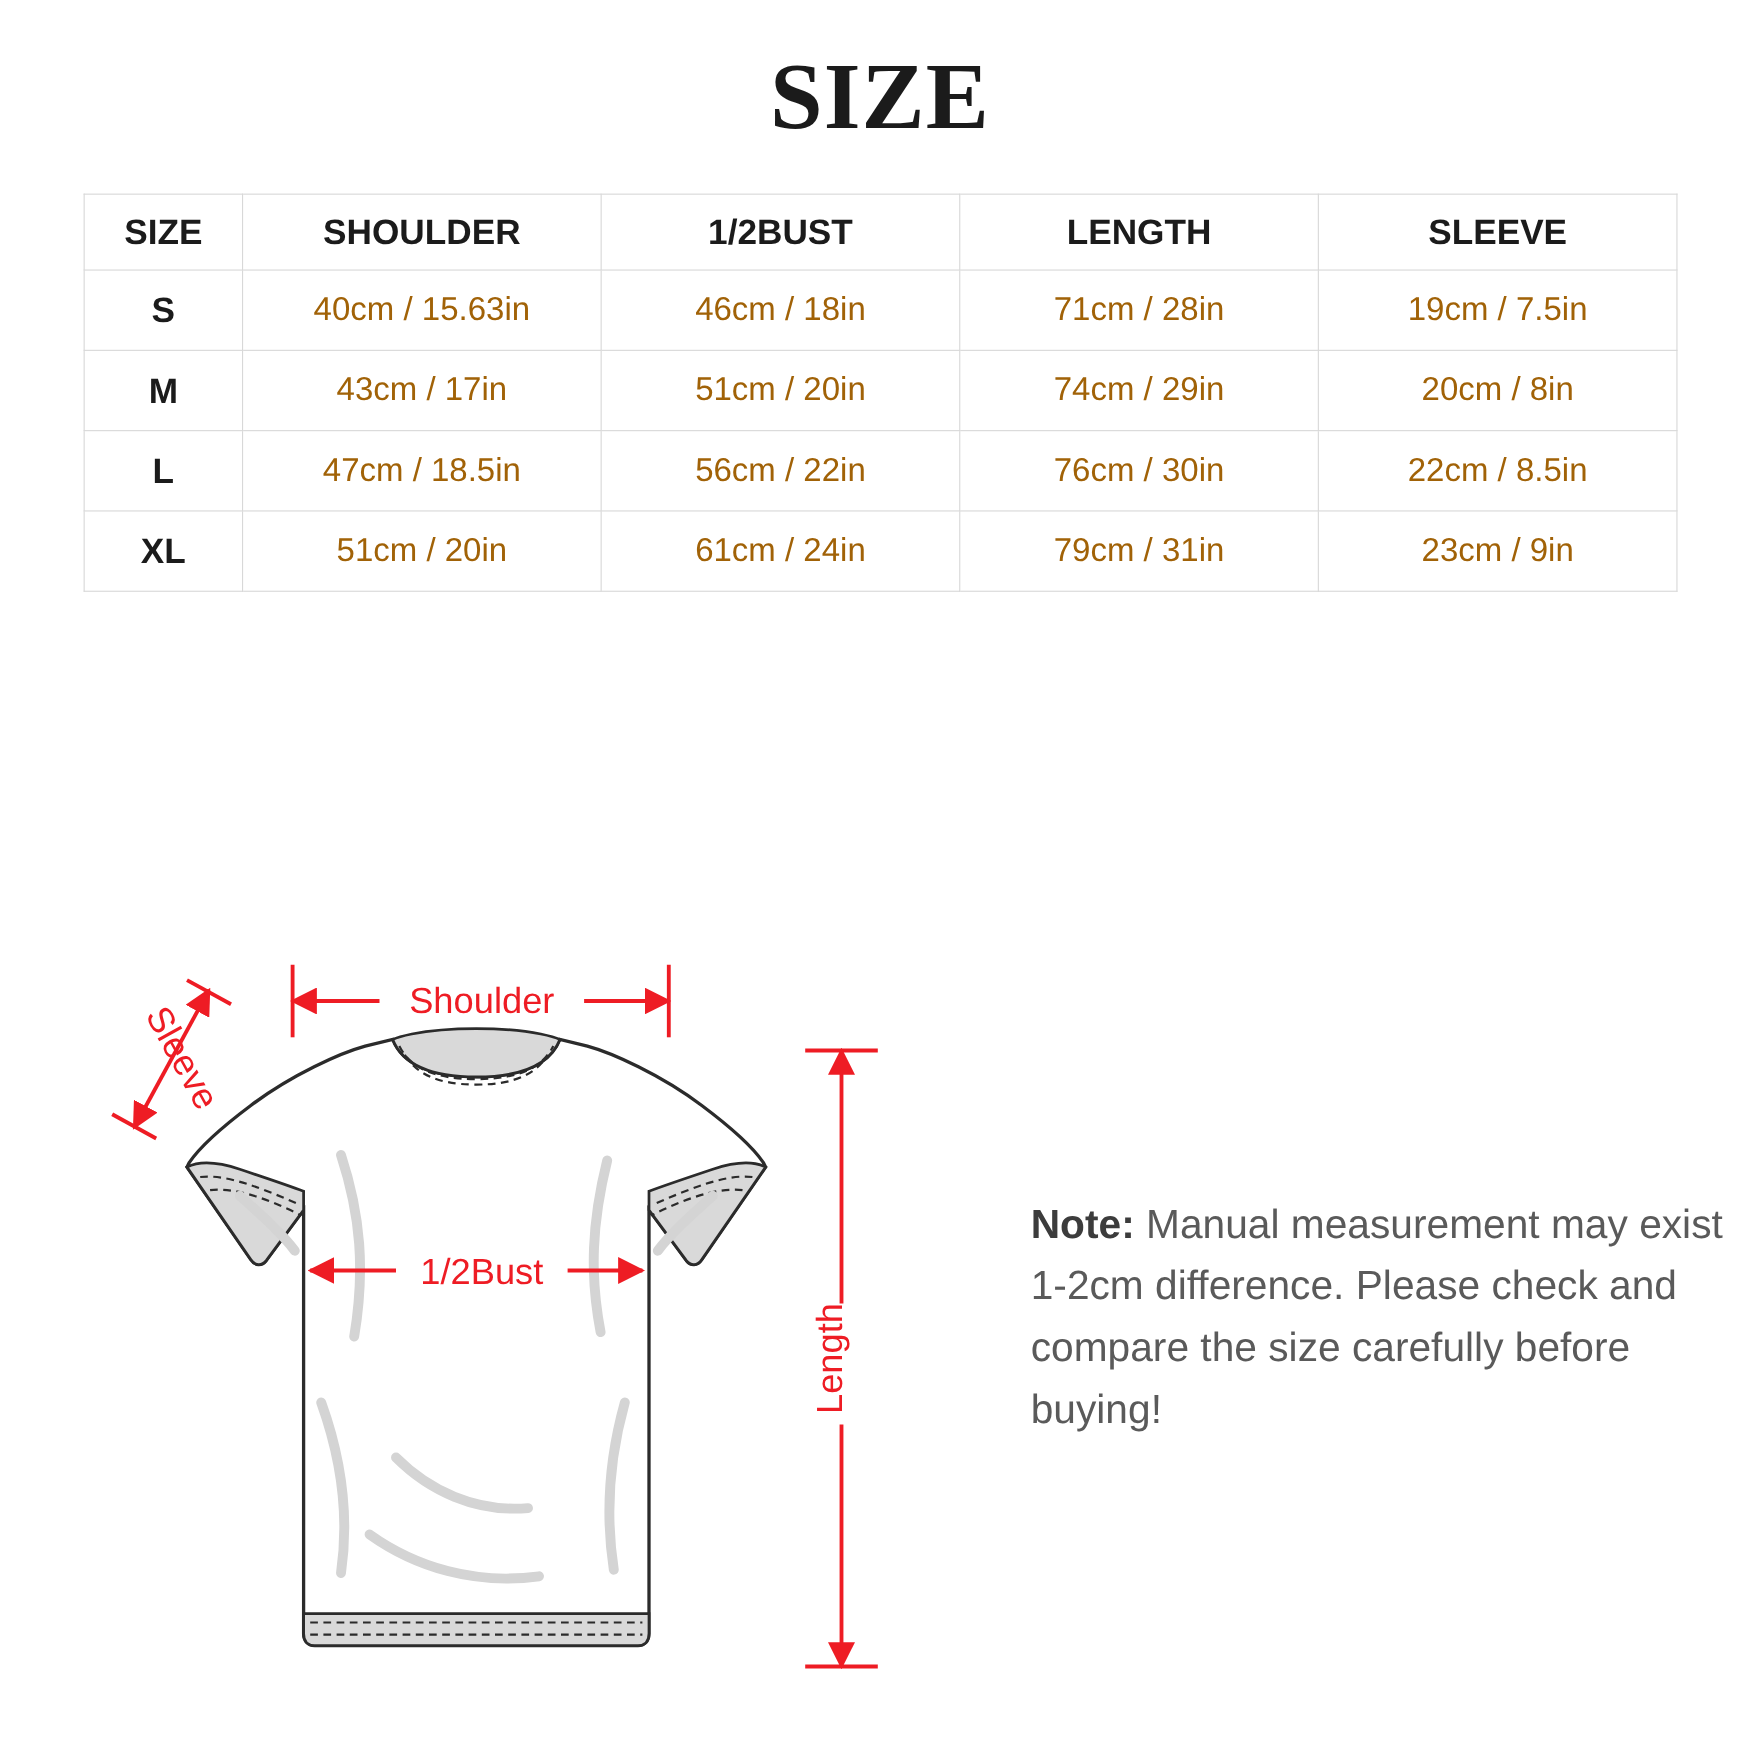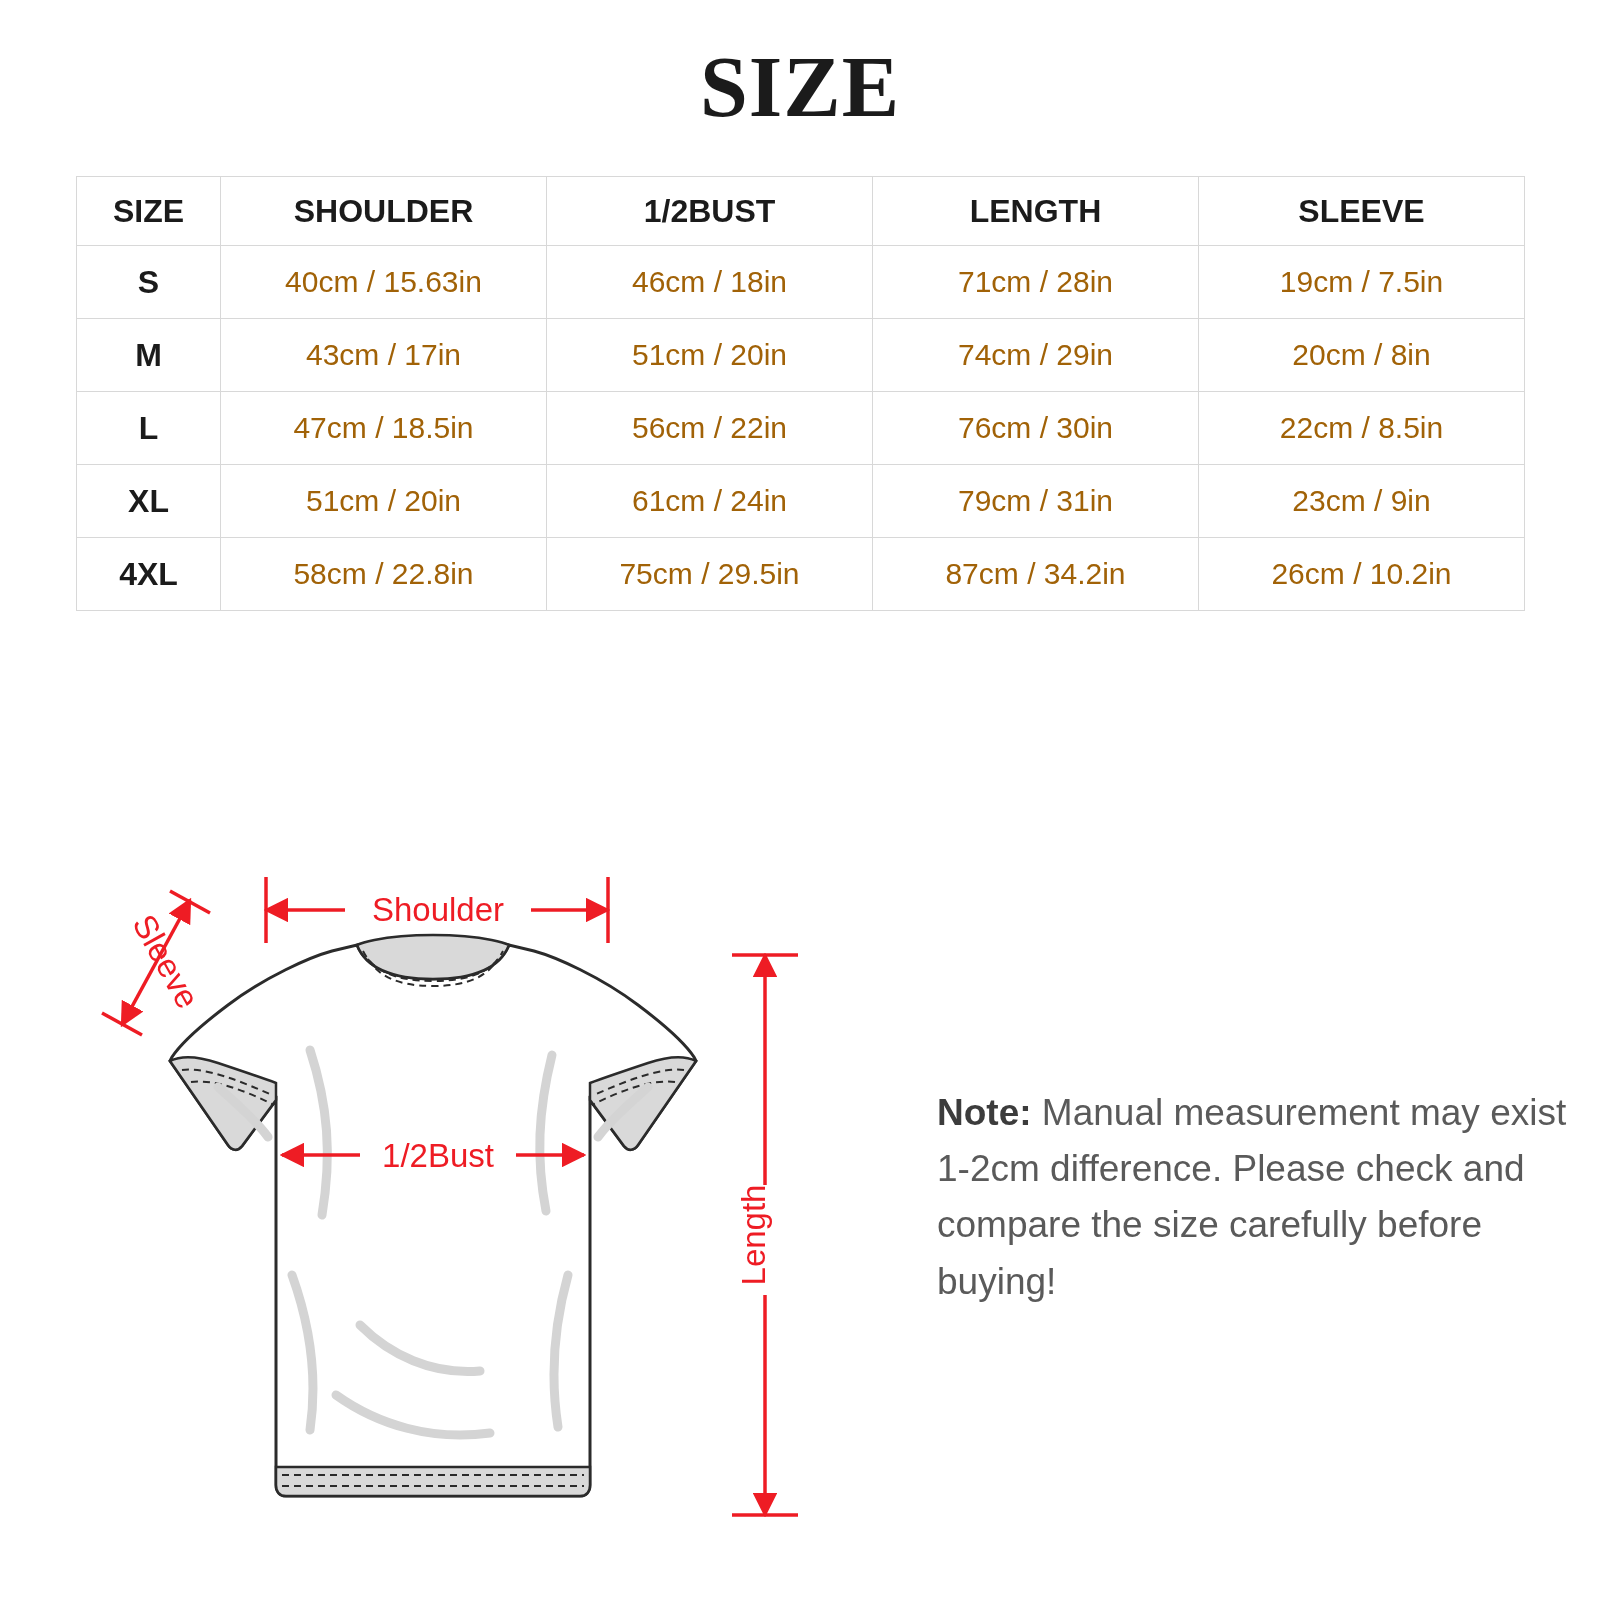--- a/index.html
+++ b/index.html
@@ -131,27 +131,20 @@
       <td>56cm / 22in</td>
       <td>76cm / 30in</td>
       <td>22cm / 8.5in</td>
     </tr>
     <tr>
       <td class="size-cell">XL</td>
       <td>51cm / 20in</td>
       <td>61cm / 24in</td>
       <td>79cm / 31in</td>
       <td>23cm / 9in</td>
-    </tr>
-    <tr>
-      <td class="size-cell">4XL</td>
-      <td>58cm / 22.8in</td>
-      <td>75cm / 29.5in</td>
-      <td>87cm / 34.2in</td>
-      <td>26cm / 10.2in</td>
     </tr>
   </tbody>
 </table>
 
 <div class="illustration">
 <svg width="790" height="700" viewBox="0 0 790 700">
   <defs>
     <marker id="arrHead" viewBox="0 0 10 10" refX="9" refY="5" markerWidth="7" markerHeight="7" orient="auto-start-reverse">
       <path d="M 0 0 L 10 5 L 0 10 z" fill="#ee1c24"></path>
     </marker>

